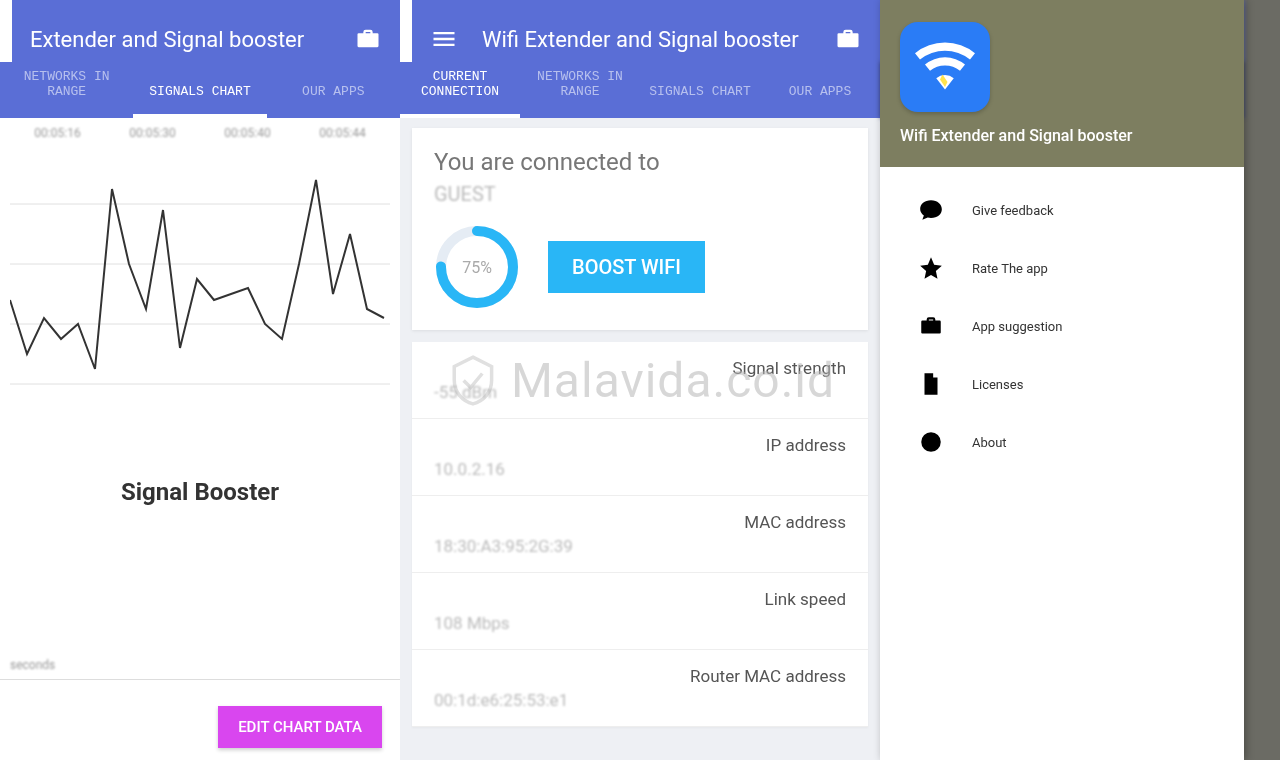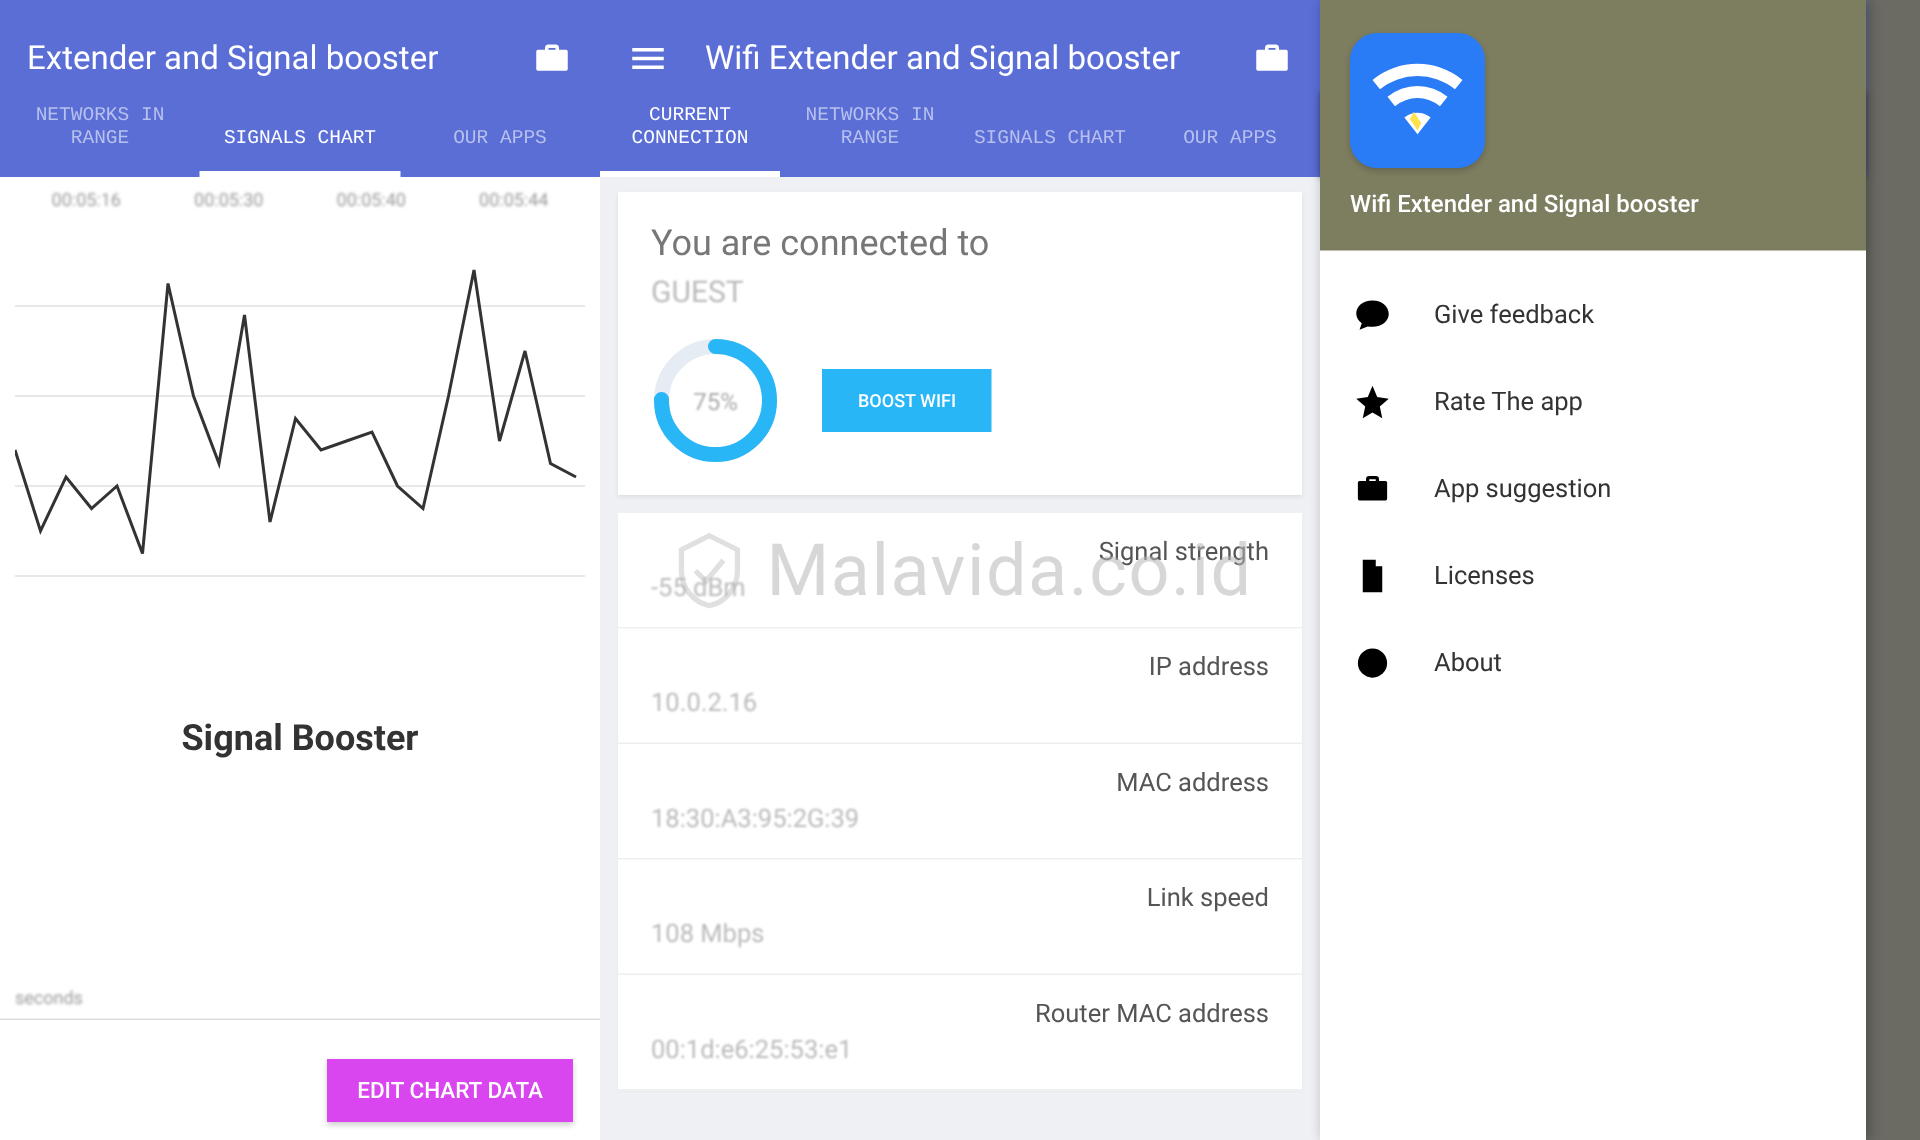--- a/index.html
+++ b/index.html
@@ -3,21 +3,21 @@
 <meta charset="utf-8">
 <style>
 * { margin: 0; padding: 0; box-sizing: border-box; font-family: Roboto, Arial, sans-serif; }
 body { width: 1280px; height: 760px; background: #fff; display: flex; position: relative; overflow: hidden; }
 .screen { height: 760px; display: flex; flex-direction: column; position: relative; }
 .screen1 { width: 400px; flex-shrink: 0; }
 .screen2 { width: 480px; flex-shrink: 0; }
 .screen3 { width: 400px; flex-shrink: 0; }
 
 
-.appbar { background: #5a6ed6; color: #fff; padding: 16px 18px 0 18px; display: flex; align-items: center; height: 62px; }
+.appbar { background: #5a6ed6; color: #fff; padding: 16px 18px 0 18px; display: flex; align-items: center; height: 62px; margin-left: 12px; }
 .appbar-icon { width: 28px; height: 28px; margin-right: 24px; display:flex; align-items:center; justify-content:center; }
 .appbar-title { font-size: 22px; font-weight: 400; flex: 1; white-space: nowrap; overflow: hidden; }
 .appbar-action { width: 28px; height: 28px; display:flex; align-items:center; justify-content:center; }
 
 .tabs { background: #5a6ed6; display: flex; align-items: flex-end; height: 56px; }
 .tab { flex: 1; text-align: center; color: #b7c0ee; font-size: 13px; font-weight: 500; padding: 8px 4px 14px 4px; line-height: 1.2; border-bottom: 4px solid transparent; font-family: Liberation Mono, monospace; }
 .tab.active { color: #fff; border-bottom-color: #fff; }
 
 
 .chart-area { flex:1; background:#fff; position:relative; padding: 0 10px; }
@@ -34,38 +34,38 @@
 .body2 { background:#eef0f4; flex:1; padding:10px 6px; overflow:hidden; }
 .card { background:#fff; margin:0 6px 12px 6px; padding:20px 22px; box-shadow:0 1px 3px rgba(0,0,0,.08); }
 .card-conn .lbl { color:#777; font-size:24px; }
 .card-conn .ssid { color:#bbb; font-size:20px; margin-top:6px; filter: blur(0.8px); }
 .conn-row { display:flex; align-items:center; margin-top:18px; gap:28px; }
 .gauge { width:86px; height:86px; position:relative; }
 .gauge svg { transform: rotate(-90deg); }
 .gauge .bg { stroke:#e5ecf4; stroke-width:10; fill:none; }
 .gauge .fg { stroke:#29b6f6; stroke-width:10; fill:none; stroke-linecap:round; }
 .gauge .pct { position:absolute; inset:0; display:flex; align-items:center; justify-content:center; color:#aaa; font-size:16px; filter:blur(0.6px); }
-.btn-boost { background:#29b6f6; color:#fff; border:none; padding:14px 24px; font-size:12px; font-weight:500; }
+.btn-boost { background:#29b6f6; color:#fff; border:none; padding:14px 24px; font-size:20px; font-weight:500; }
 .kv-card { background:#fff; margin:0 6px; padding:16px 22px; border-bottom:1px solid #eee; box-shadow:0 1px 2px rgba(0,0,0,.04); }
 .kv-card .k { color:#555; font-size:17px;text-align:right; }
 .kv-card .v { color:#bbb; font-size:17px; margin-top:4px; filter: blur(0.8px); }
 
 
 .screen3 { position:relative; }
 .behind { position:absolute; inset:0; display:flex; }
 .behind-left { flex:1; }
 .behind-gray { width:36px; background:#6b6b64; }
 .behind .appbar { filter: blur(2px); opacity:.9; }
 .drawer { position:absolute; left:0; top:0; bottom:0; width:364px; background:#fff; box-shadow:2px 0 8px rgba(0,0,0,.3); display:flex; flex-direction:column; }
 .drawer-header { background:#7d7e60; padding:22px 20px; color:#fff; }
 .drawer-icon { width:90px; height:90px; border-radius:18px; background:#2a7cf6; display:flex; align-items:center; justify-content:center; margin-bottom:14px; box-shadow:0 2px 4px rgba(0,0,0,.2); }
 .drawer-icon svg { width:60px; height:60px; }
 .drawer-title { font-size:16px; font-weight:500; }
 .drawer-list { padding:14px 0; }
-.drawer-item { display:flex; align-items:center; padding:16px 22px; gap:28px; color:#333; font-size:17px; }
+.drawer-item { display:flex; align-items:center; padding:16px 38px; gap:28px; color:#333; font-size:13px; }
 .drawer-item .ico { width:26px; height:26px; display:flex; align-items:center; justify-content:center; }
 
 
 .watermark { position:absolute; left:50%; top:50%; transform:translate(-50%,-50%); display:flex; align-items:flex-end; gap:10px; color:#b8b8b8; font-size:48px; font-weight:400; letter-spacing:1px; pointer-events:none; opacity:.55; filter: blur(0.5px); }
 .watermark svg { width:56px; height:56px; opacity:.8; }
 </style>
 </head>
 <body>
 
 <div class="screen screen1">

